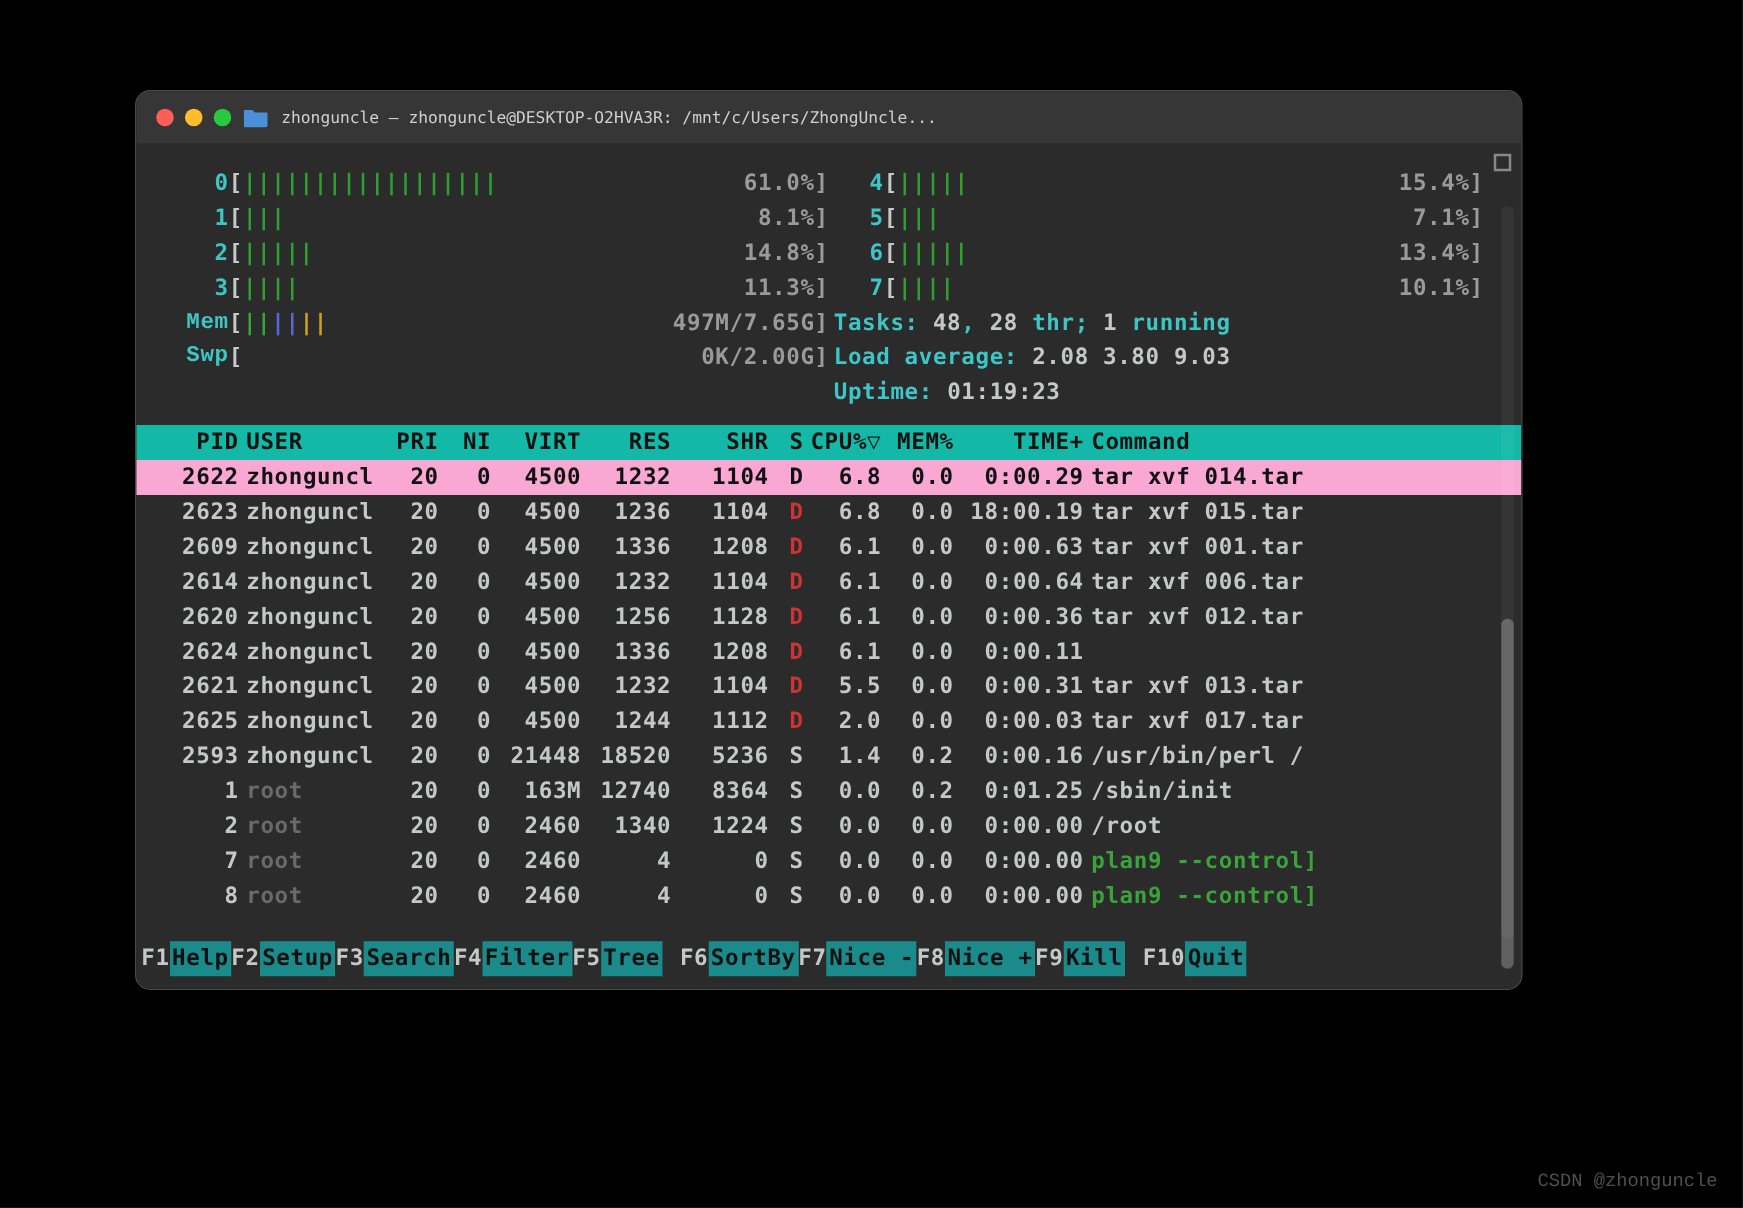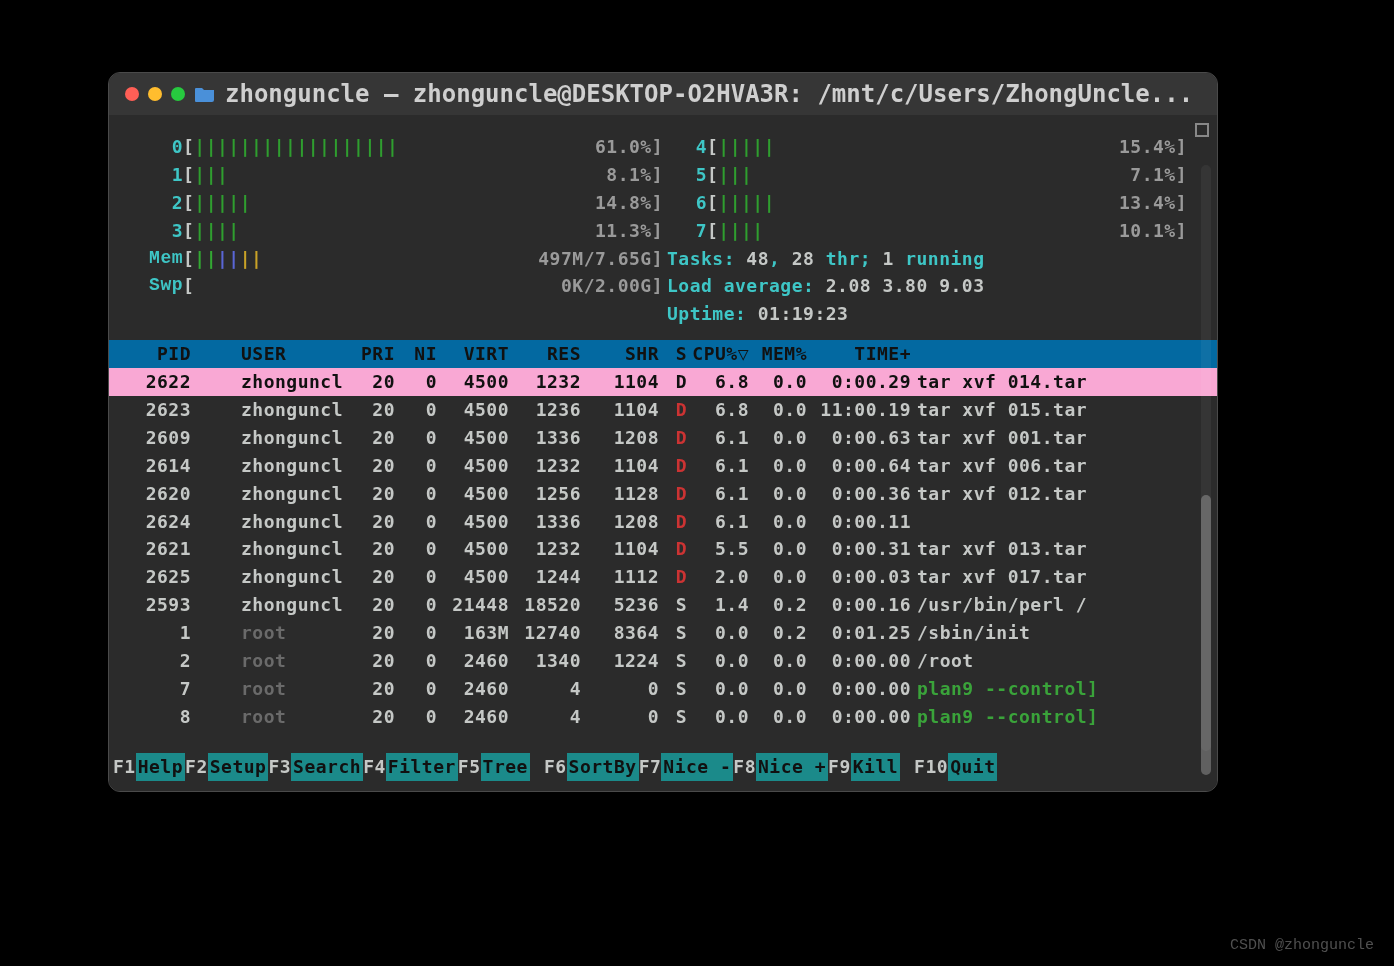--- a/index.html
+++ b/index.html
@@ -33,22 +33,22 @@
     gap: 10px;
   }
   .traffic { display: flex; gap: 9px; }
   .dot { width: 14px; height: 14px; border-radius: 50%; }
   .dot.red { background: #ff5f56; }
   .dot.yellow { background: #ffbd2e; }
   .dot.green { background: #27c93f; }
   .folder-icon svg { display:block; }
   .title-text {
     color: #cfcfcf;
-    font-weight: 700;
-    font-size: 24px;
+    font-weight: 400;
+    font-size: 13px;
     white-space: nowrap;
     overflow: hidden;
     text-overflow: ellipsis;
   }
   .terminal {
     background: #2b2b2b;
     height: calc(100% - 42px);
     padding: 18px 0 0 0;
     position: relative;
     line-height: 1.55;
@@ -70,34 +70,34 @@
   .mbar.mem span.g{color:#33a933;} .mbar.mem span.b{color:#5a66d6;} .mbar.mem span.y{color:#c9a227;}
   .mpct { color: #9a9a9a; width: 130px; text-align: right; }
 
   .mlabel.mem { width: 44px; font-family: Liberation Mono, monospace; }
   
   .stats { color:#3ec6c6; white-space: pre; padding-left:4px; }
   .stats .w { color:#c5c8c6; }
   .stats .bold { font-weight: 700; }
 
   .header-row {
-    background: #0369a1;
+    background: #14b8a6;
     color: #111;
     display: flex;
     padding: 0 0 0 20px;
     margin-top: 12px;
     font-weight: 600;
   }
   .header-row span, .proc-row span {
     text-align: right;
     white-space: pre;
     overflow: hidden;
   }
   .col-pid   { width: 62px; }
-  .col-user  { width: 110px; text-align: left !important; padding-left:6px;margin-left:44px; }
+  .col-user  { width: 110px; text-align: left !important; padding-left:6px; }
   .col-pri   { width: 50px; }
   .col-ni    { width: 42px; }
   .col-virt  { width: 72px; }
   .col-res   { width: 72px; }
   .col-shr   { width: 78px; }
   .col-s     { width: 28px; }
   .col-cpu   { width: 62px; }
   .col-mem   { width: 58px; }
   .col-time  { width: 104px; }
   .col-cmd   { flex:1; text-align:left !important; padding-left:6px; }
@@ -200,20 +200,21 @@
       <span class="col-user">USER</span>
       <span class="col-pri">PRI</span>
       <span class="col-ni">NI</span>
       <span class="col-virt">VIRT</span>
       <span class="col-res">RES</span>
       <span class="col-shr">SHR</span>
       <span class="col-s">S</span>
       <span class="col-cpu">CPU%▽</span>
       <span class="col-mem">MEM%</span>
       <span class="col-time">TIME+</span>
+      <span class="col-cmd">Command</span>
     </div>
 
     <div id="proc-list">
         <div class="proc-row sel">
           <span class="col-pid">2622</span>
           <span class="col-user">zhonguncl</span>
           <span class="col-pri">20</span>
           <span class="col-ni">0</span>
           <span class="col-virt">4500</span>
           <span class="col-res">1232</span>
@@ -228,21 +229,21 @@
           <span class="col-pid">2623</span>
           <span class="col-user">zhonguncl</span>
           <span class="col-pri">20</span>
           <span class="col-ni">0</span>
           <span class="col-virt">4500</span>
           <span class="col-res">1236</span>
           <span class="col-shr">1104</span>
           <span class="col-s D"> D</span>
           <span class="col-cpu">6.8</span>
           <span class="col-mem">0.0</span>
-          <span class="col-time">11:00.19</span>
+          <span class="col-time">18:00.19</span>
           <span class="col-cmd">tar xvf 015.tar</span>
         </div>
         <div class="proc-row">
           <span class="col-pid">2609</span>
           <span class="col-user">zhonguncl</span>
           <span class="col-pri">20</span>
           <span class="col-ni">0</span>
           <span class="col-virt">4500</span>
           <span class="col-res">1336</span>
           <span class="col-shr">1208</span>

